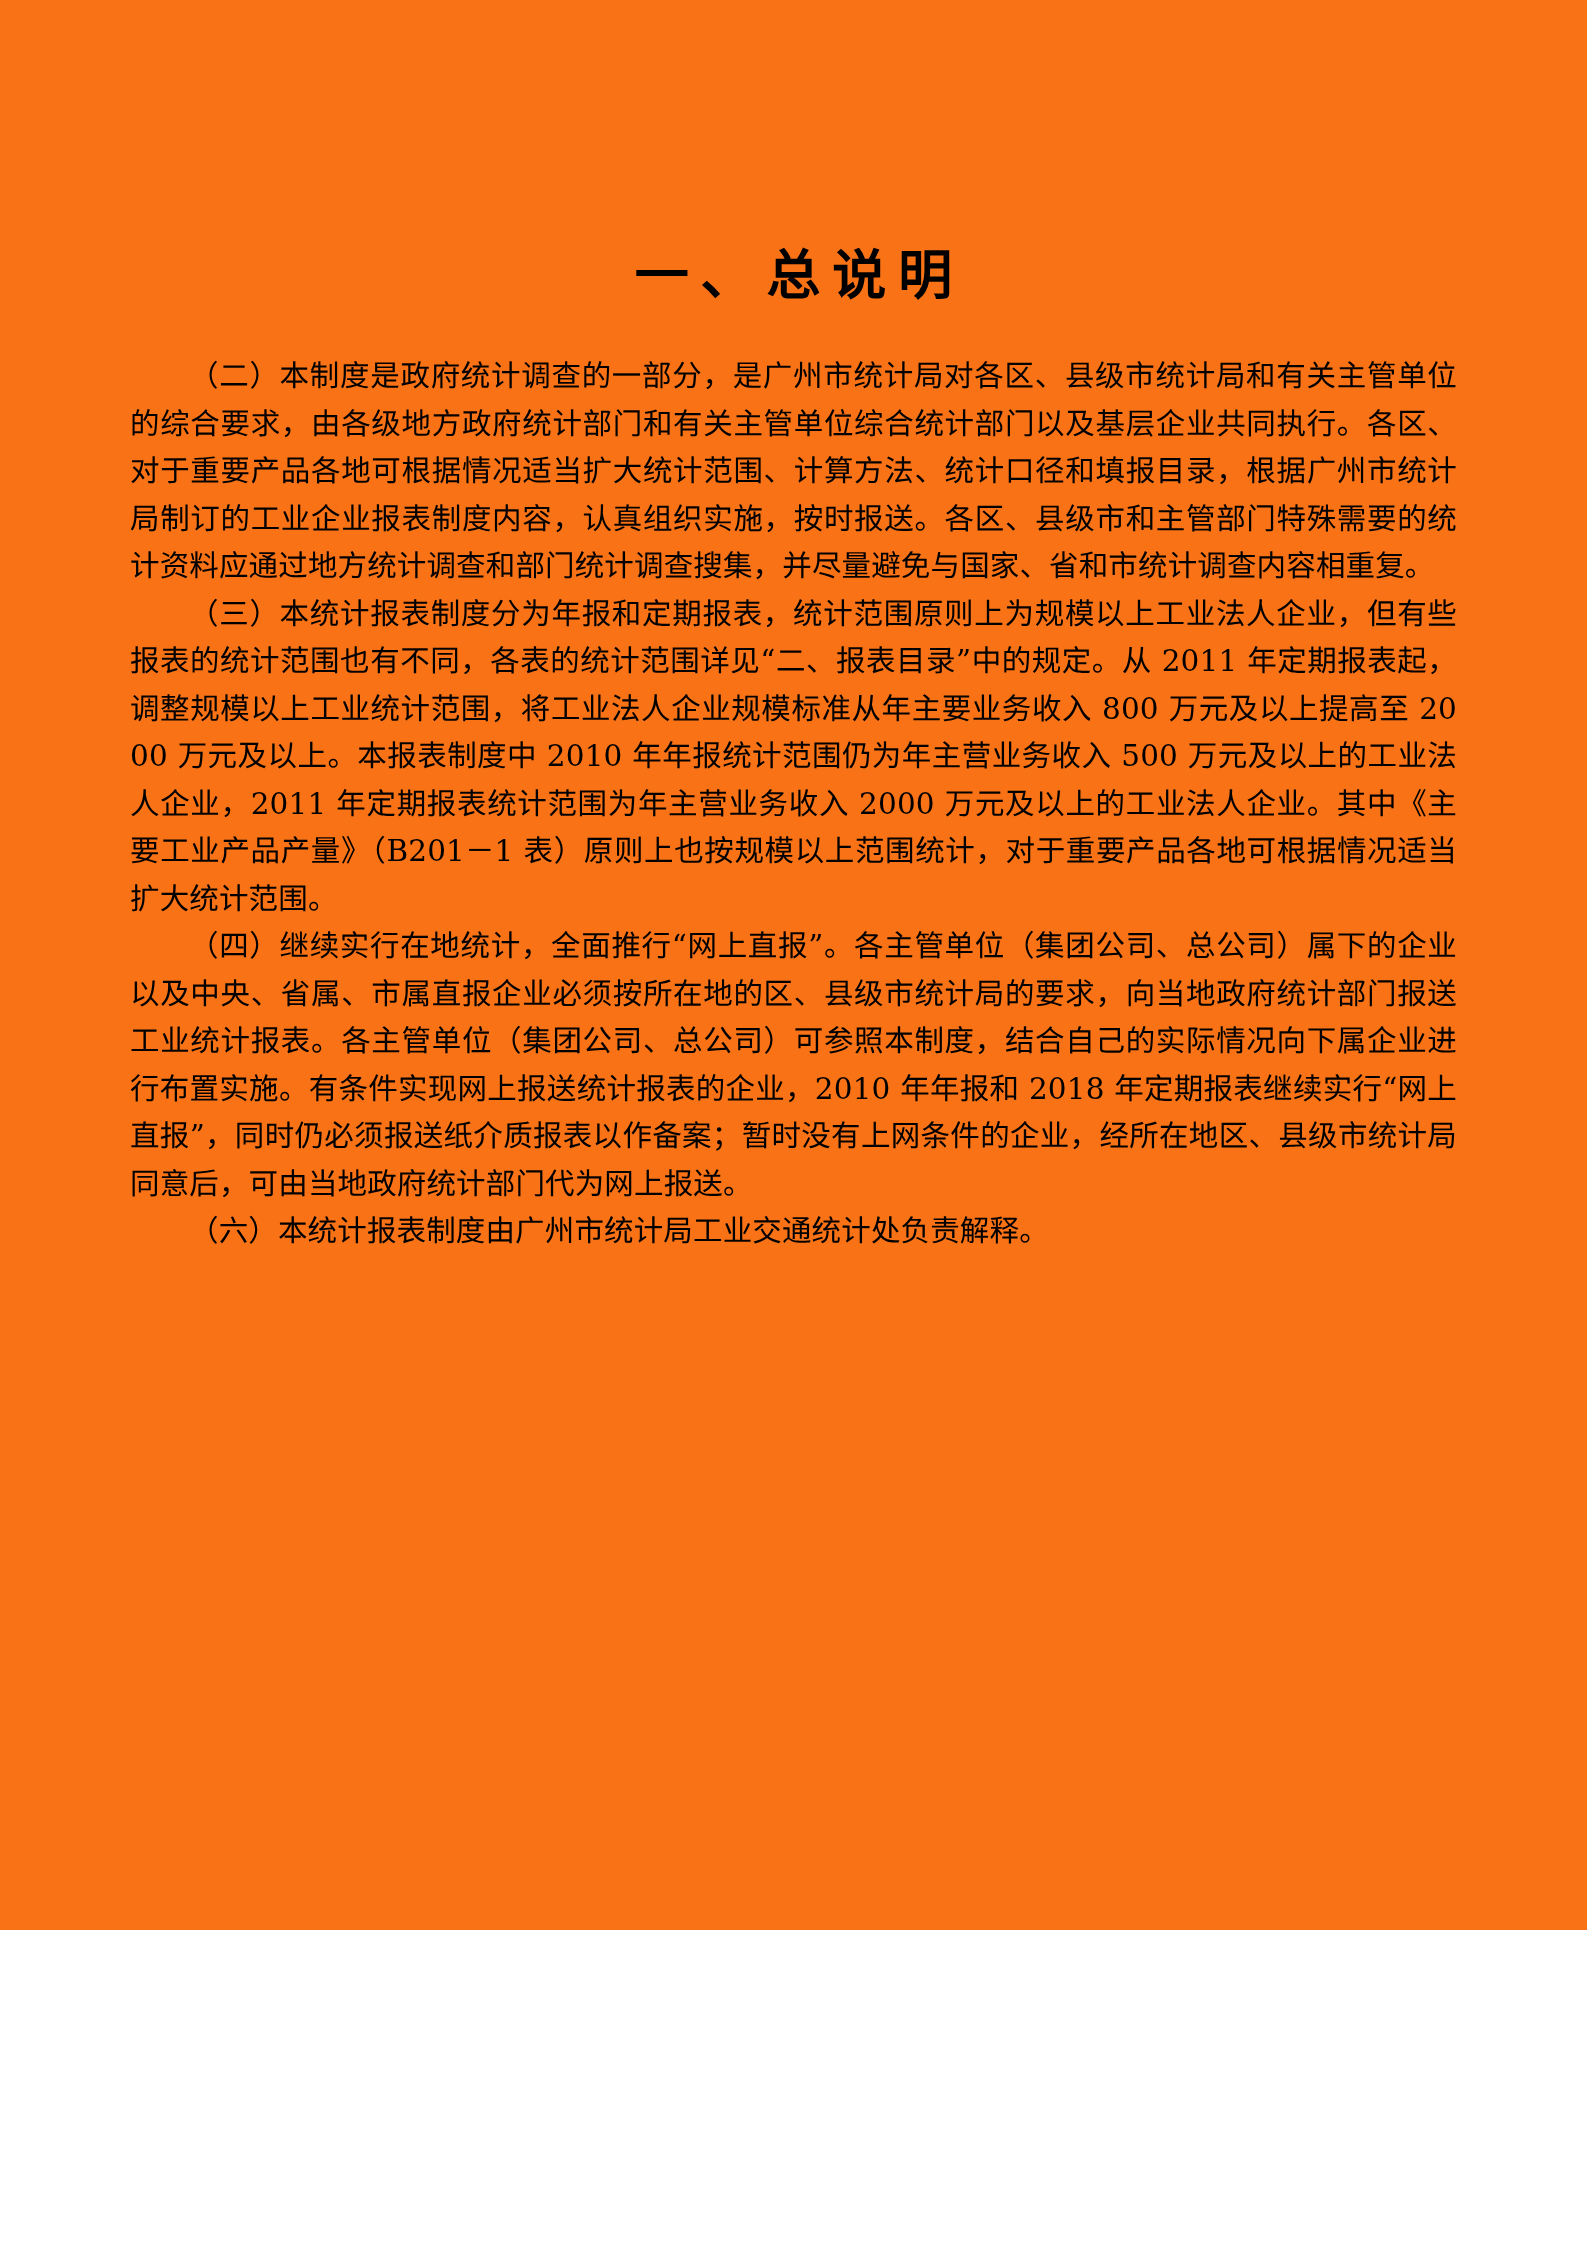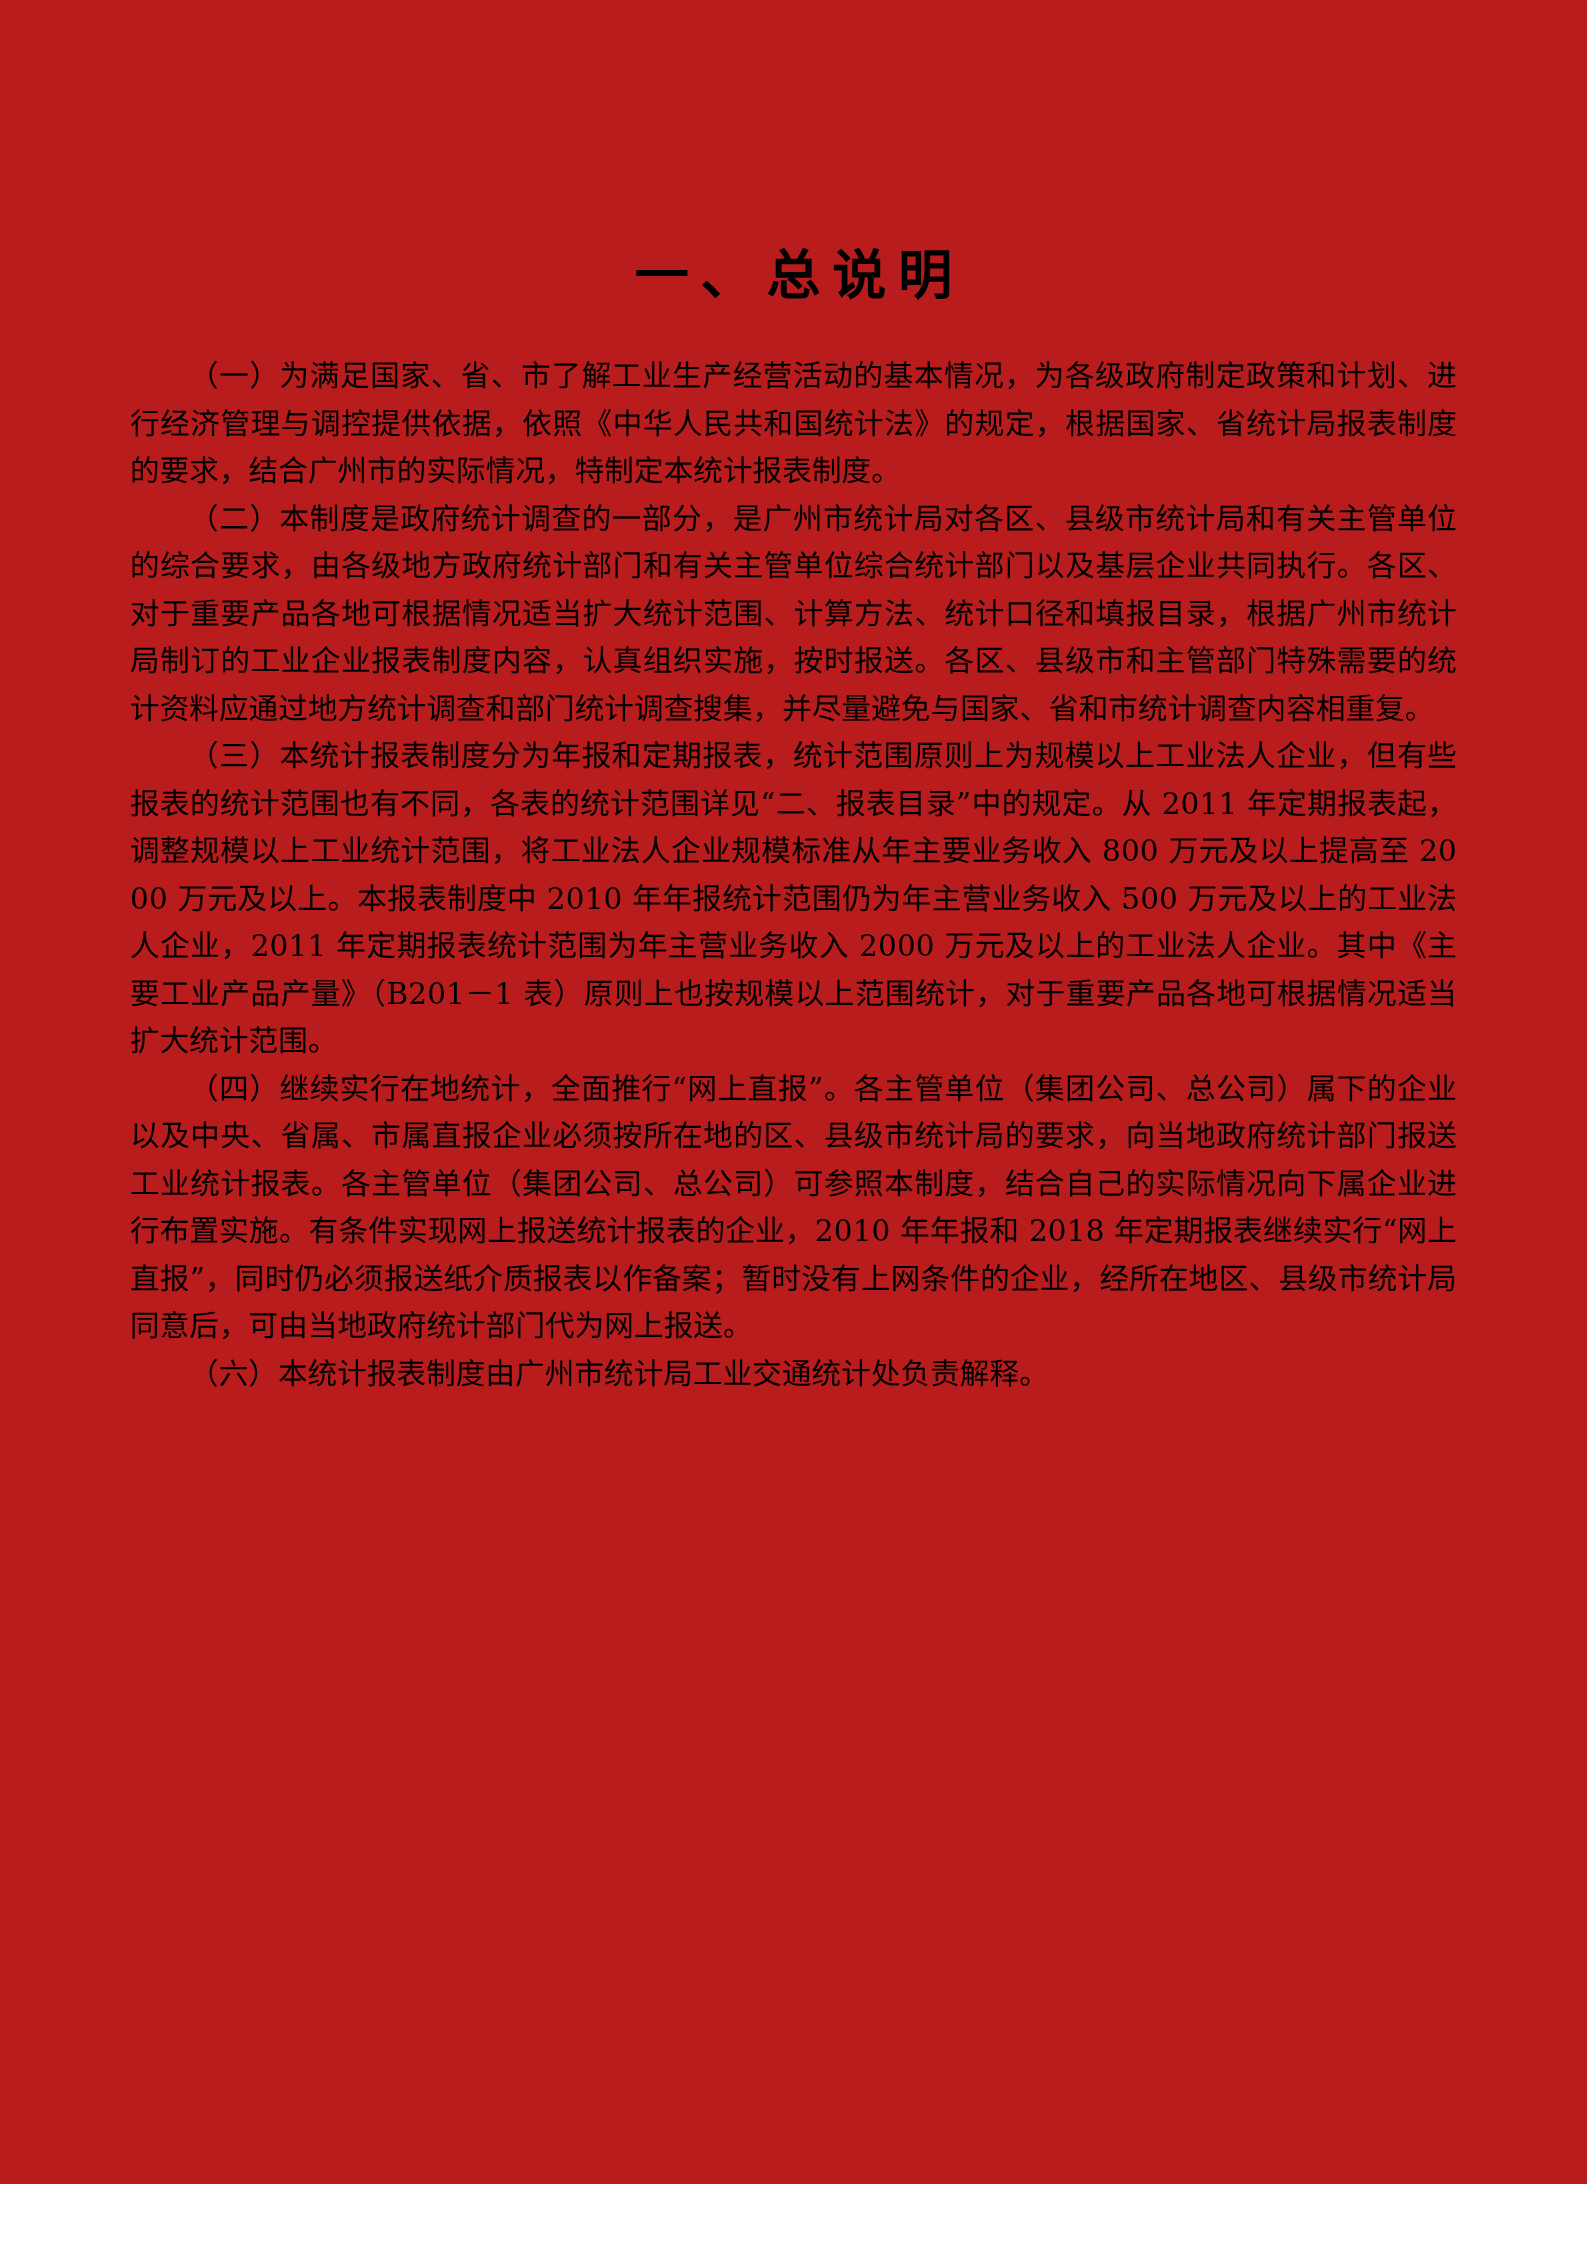--- a/index.html
+++ b/index.html
@@ -8,23 +8,23 @@
     padding: 0;
     background: #ffffff;
   }
   body {
     font-family: "DejaVu Serif", "Liberation Serif", serif;
     color: #000000;
   }
   .page {
     position: relative;
     width: 1587px;
-    height: 2184px;
+    height: 1930px;
     margin: 0 auto;
-    background: #b91c1c;
+    background: #f97316;
     box-sizing: border-box;
     overflow: hidden;
   }
   .content {
     position: absolute;
     left: 130px;
     top: 0;
     width: 1327px;
   }
   .doc-title {
@@ -65,21 +65,20 @@
 </style>
 </head>
 <body>
 
 <div class="page">
   <div class="content">
 
     <h1 class="doc-title">一、总说明</h1>
 
     <div class="body-block">
-      <p class="para">（一）为满足国家、省、市了解工业生产经营活动的基本情况，为各级政府制定政策和计划、进行经济管理与调控提供依据，依照《中华人民共和国统计法》的规定，根据国家、省统计局报表制度的要求，结合广州市的实际情况，特制定本统计报表制度。</p>
       <p class="para">（二）本制度是政府统计调查的一部分，是广州市统计局对各区、县级市统计局和有关主管单位的综合要求，由各级地方政府统计部门和有关主管单位综合统计部门以及基层企业共同执行。各区、对于重要产品各地可根据情况适当扩大统计范围、计算方法、统计口径和填报目录，根据广州市统计局制订的工业企业报表制度内容，认真组织实施，按时报送。各区、县级市和主管部门特殊需要的统计资料应通过地方统计调查和部门统计调查搜集，并尽量避免与国家、省和市统计调查内容相重复。</p>
       <p class="para">（三）本统计报表制度分为年报和定期报表，统计范围原则上为规模以上工业法人企业，但有些报表的统计范围也有不同，各表的统计范围详见“二、报表目录”中的规定。从 2011 年定期报表起，调整规模以上工业统计范围，将工业法人企业规模标准从年主要业务收入 800 万元及以上提高至 2000 万元及以上。本报表制度中 2010 年年报统计范围仍为年主营业务收入 500 万元及以上的工业法人企业，2011 年定期报表统计范围为年主营业务收入 2000 万元及以上的工业法人企业。其中《主要工业产品产量》（B201－1 表）原则上也按规模以上范围统计，对于重要产品各地可根据情况适当扩大统计范围。</p>
       <p class="para">（四）继续实行在地统计，全面推行“网上直报”。各主管单位（集团公司、总公司）属下的企业以及中央、省属、市属直报企业必须按所在地的区、县级市统计局的要求，向当地政府统计部门报送工业统计报表。各主管单位（集团公司、总公司）可参照本制度，结合自己的实际情况向下属企业进行布置实施。有条件实现网上报送统计报表的企业，2010 年年报和 2018 年定期报表继续实行“网上直报”，同时仍必须报送纸介质报表以作备案；暂时没有上网条件的企业，经所在地区、县级市统计局同意后，可由当地政府统计部门代为网上报送。</p>
       <p class="para">（六）本统计报表制度由广州市统计局工业交通统计处负责解释。</p>
     </div>
 
   </div>
 </div>
 
 </body></html>

